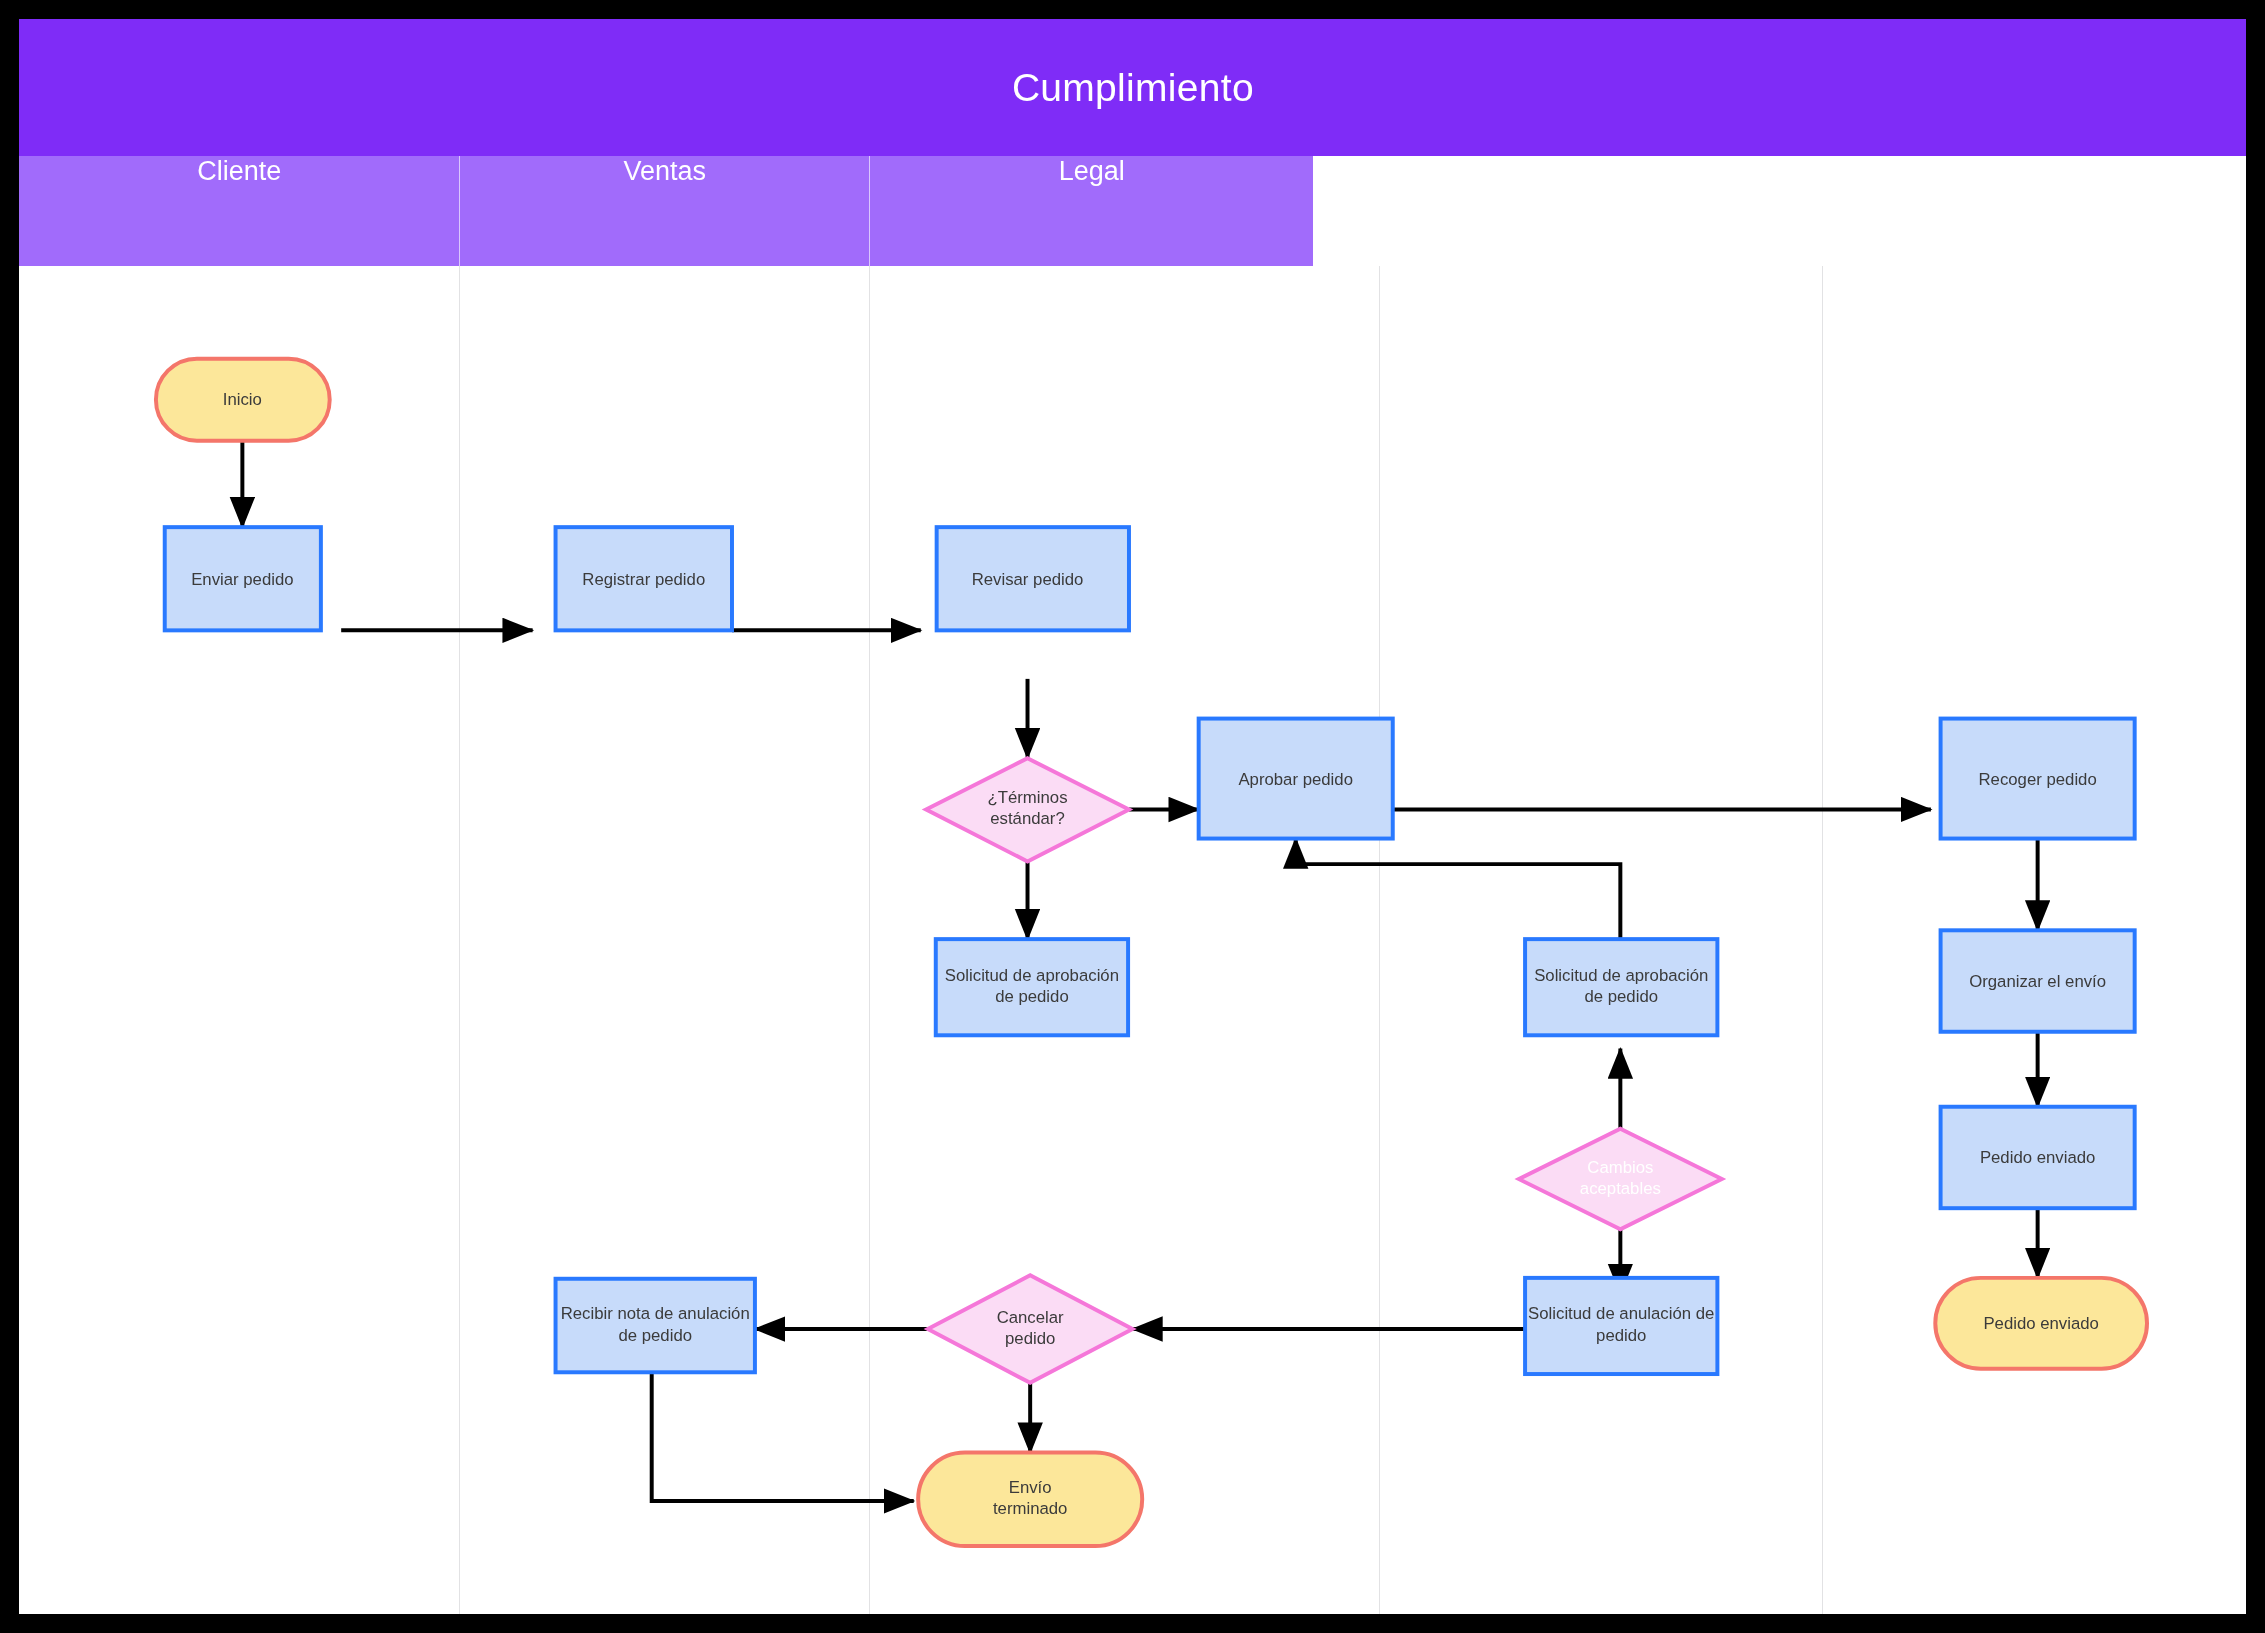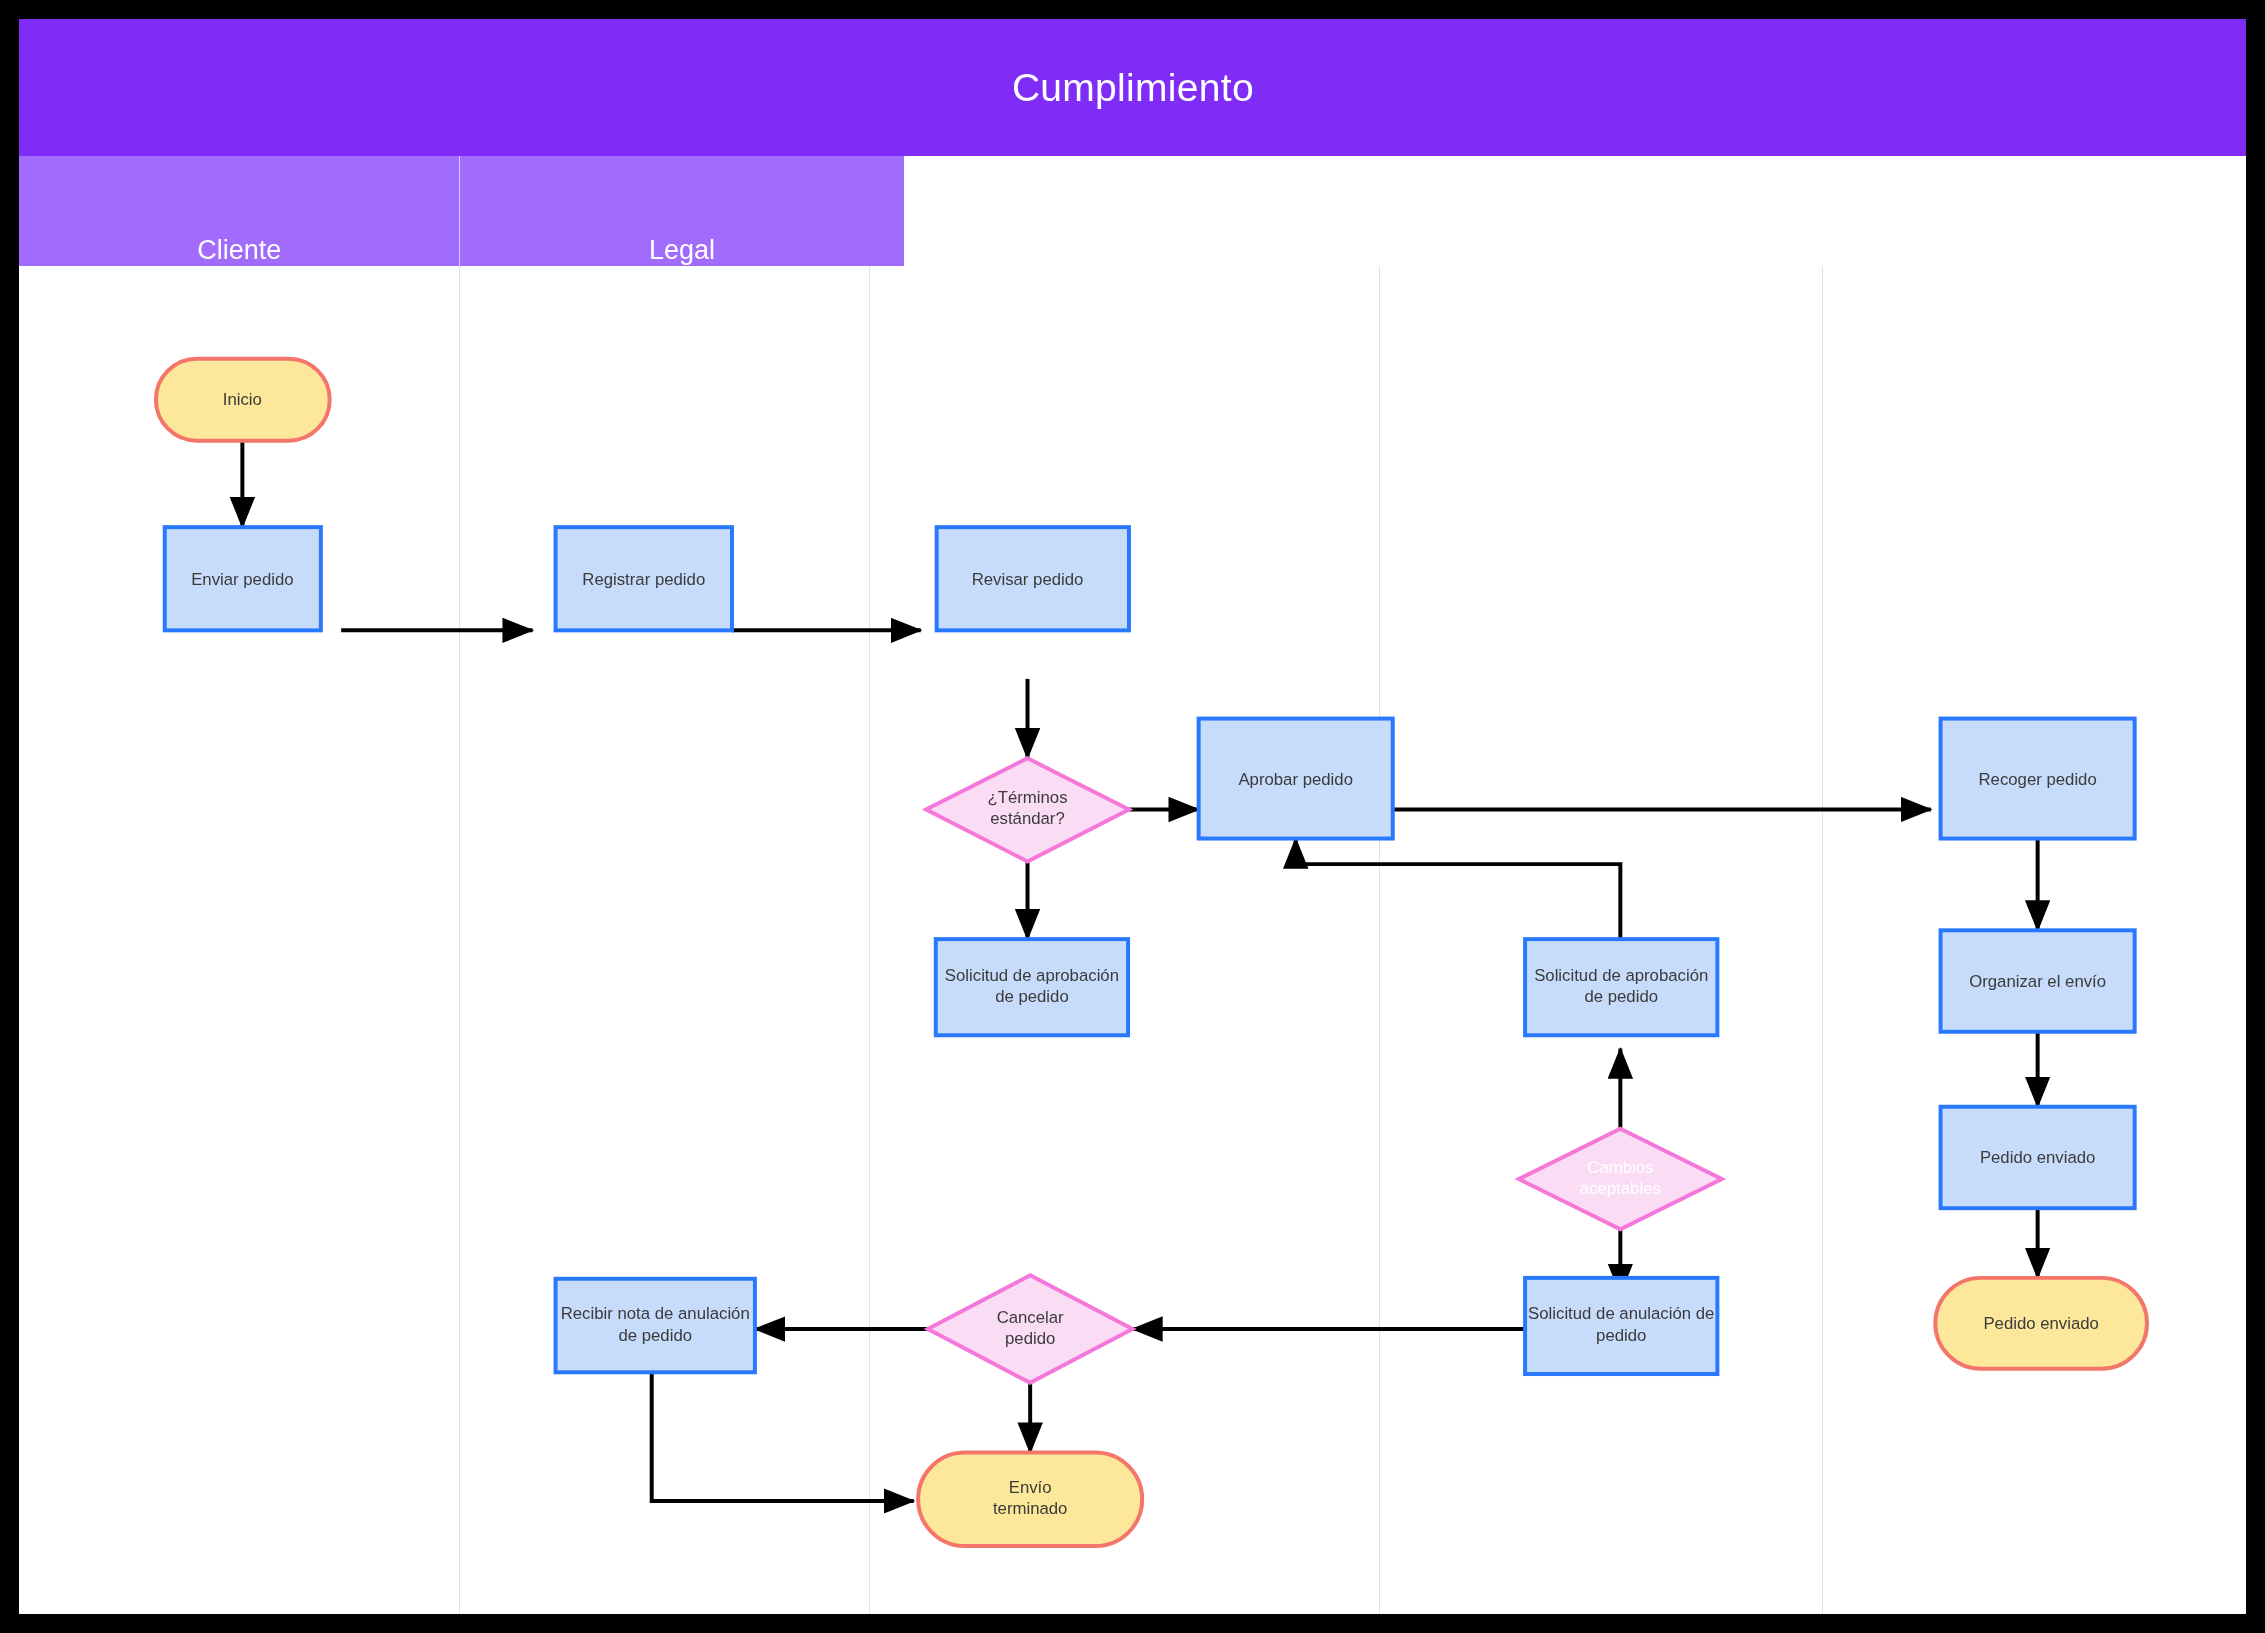--- a/index.html
+++ b/index.html
@@ -2,21 +2,21 @@
 <html style="font-size:14px"><head>
 <meta charset="utf-8">
 <style>
   html,body{margin:0;padding:0;background:#000;}
   body{width:2266px;height:1634px;overflow:hidden;font-family:"Liberation Sans",sans-serif;}
   #canvas{position:absolute;left:19.4px;top:19.4px;width:2227px;height:1595px;background:#ffffff;}
   #title-bar{position:absolute;left:0;top:0;width:100%;height:137px;background:#7f2cf7;
     display:flex;align-items:center;justify-content:center;}
   #title-bar .t{color:#ffffff;font-size:39px;letter-spacing:0.3px;}
   #lanes-header{position:absolute;left:0;top:137px;width:100%;height:110px;display:flex;}
-  .lane-head{background:#a16bfb;display:flex;align-items:flex-end;justify-content:center;
+  .lane-head{background:#a16bfb;display:flex;align-items:flex-start;justify-content:center;
     box-sizing:border-box;border-right:0.9px solid #d9c6fd;color:#fff;font-size:27px;}
   .lane-head:last-child{border-right:none;}
   #lane-cols{position:absolute;left:0;top:247px;width:100%;height:1348px;display:flex;}
   .lane-col{box-sizing:border-box;border-right:0.9px solid #e2e2e4;background:#fff;}
   .lane-col:last-child{border-right:none;}
   #flow{position:absolute;left:0;top:0;width:2227px;height:1595px;}
   .nodetext{font-family:"Liberation Sans",sans-serif;font-size:19px;fill:#3b3b3b;}
   .nodetext-white{font-family:"Liberation Sans",sans-serif;font-size:19px;fill:#ffffff;}
 </style>
 </head>
@@ -24,20 +24,23 @@
 
 <div id="canvas">
 
   <div id="title-bar">
     <span class="t">Cumplimiento</span>
   </div>
 
   <div id="lanes-header">
     <div class="lane-head" style="width:19.8%">
       <span>Cliente</span>
+      </div>
+    <div class="lane-head" style="width:18.4%">
+      <span>Ventas</span>
       </div>
     <div class="lane-head" style="width:19.9%">
       <span>Legal</span>
       </div>
   </div>
 
   <div id="lane-cols">
     <div class="lane-col" style="width:19.8%"></div>
     <div class="lane-col" style="width:18.4%"></div>
     <div class="lane-col" style="width:22.9%"></div>

